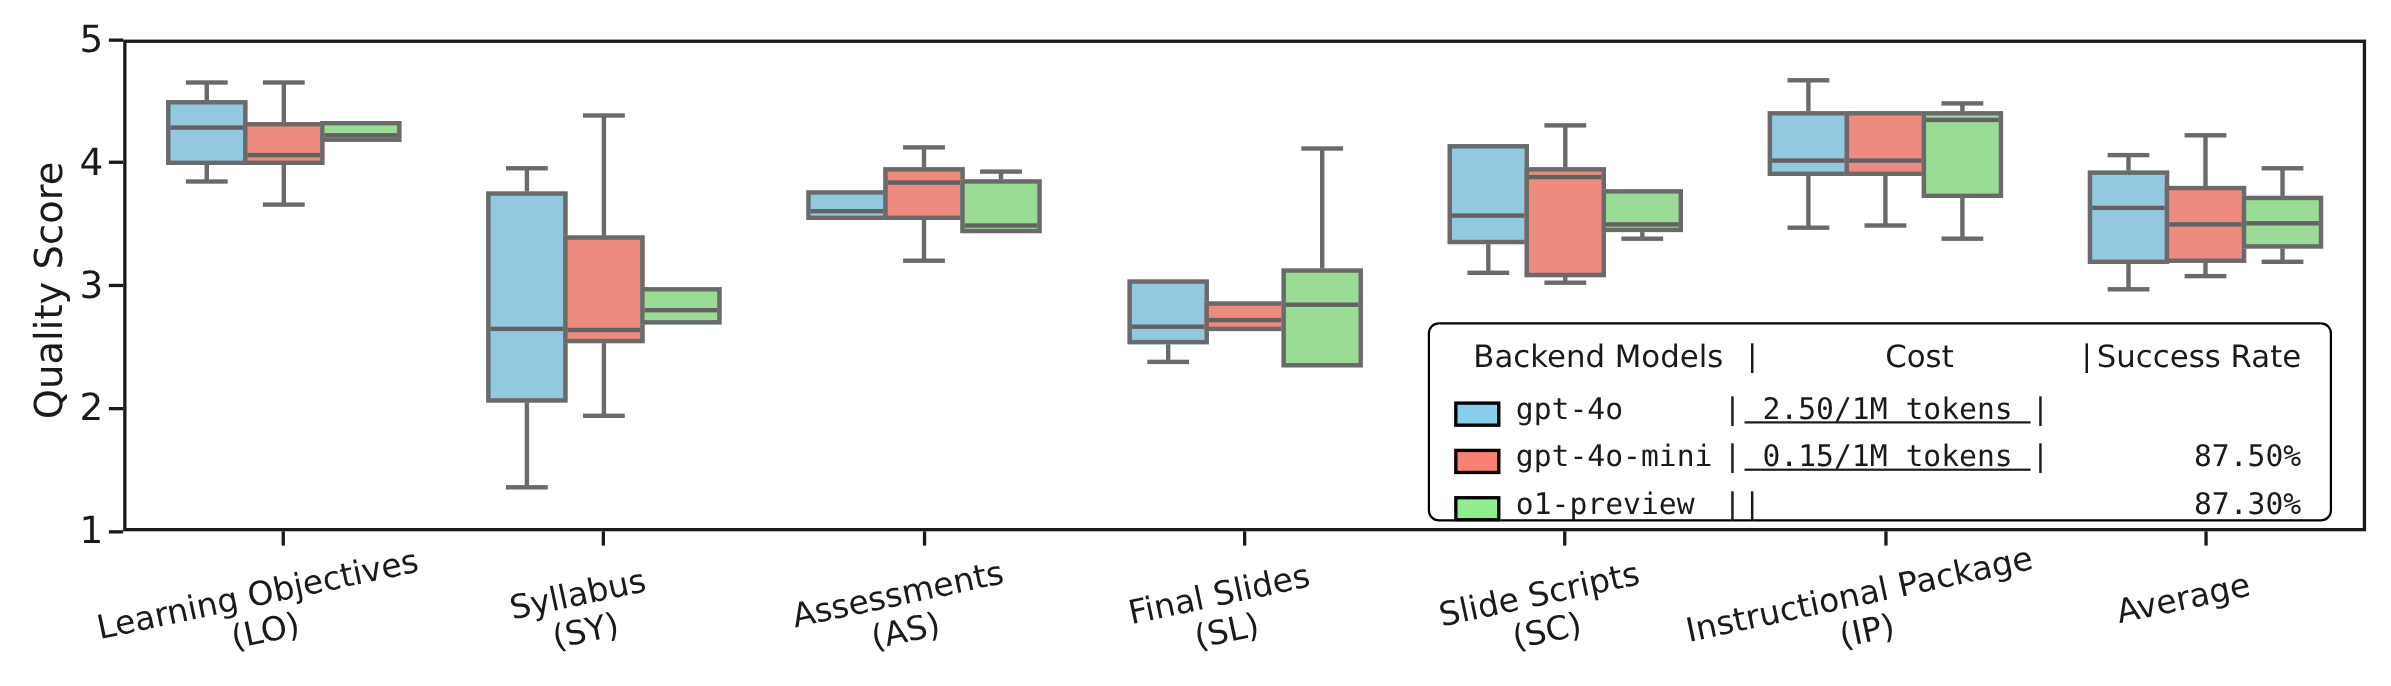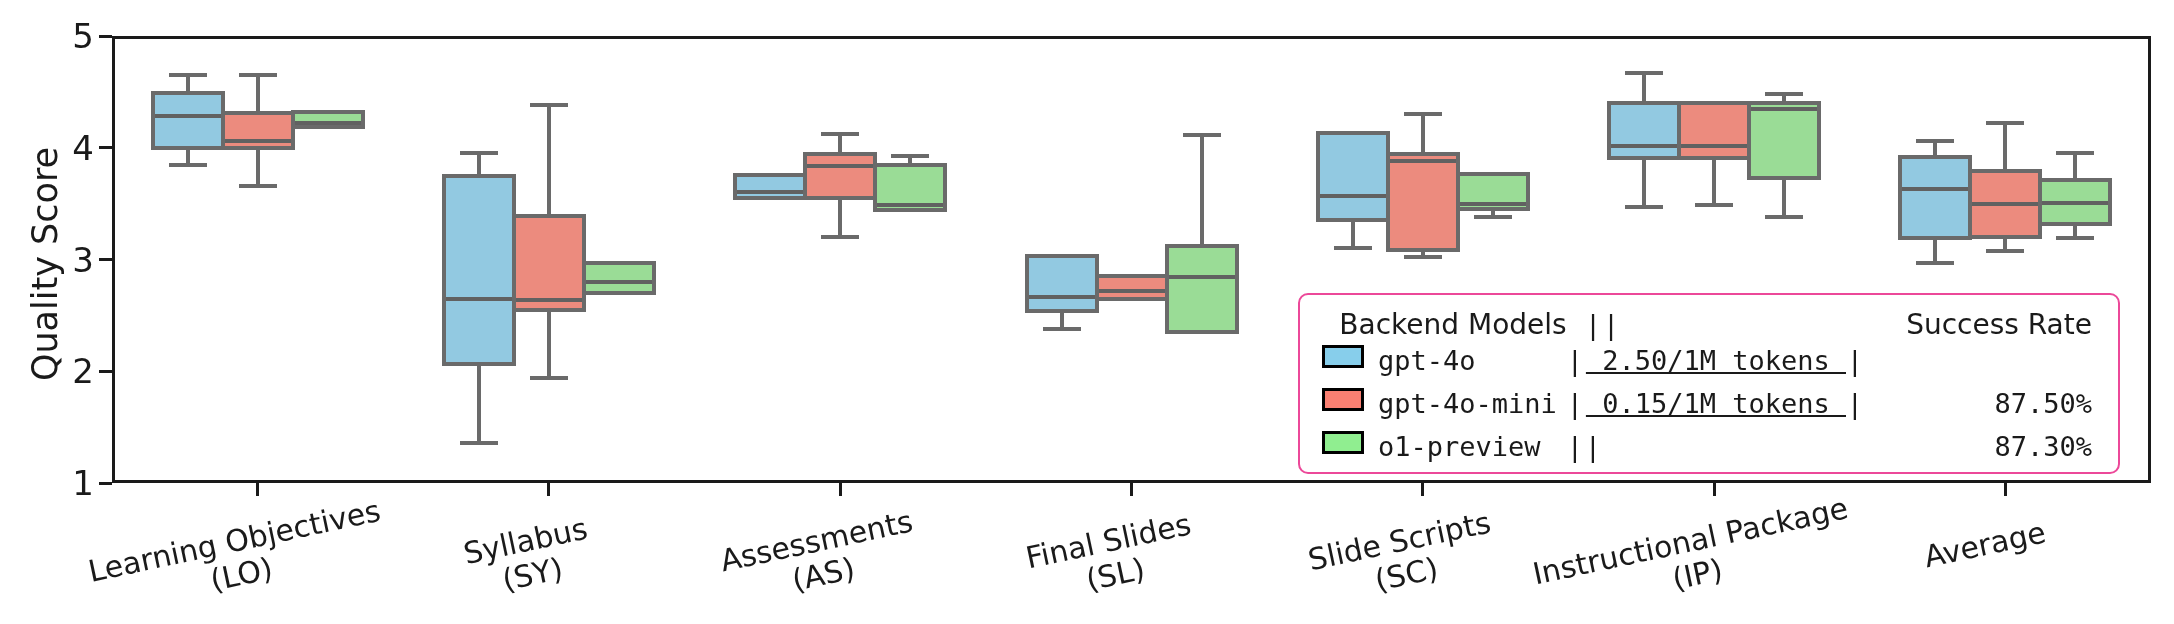--- a/index.html
+++ b/index.html
@@ -14,28 +14,28 @@
                transform:translateY(-50%);}
   .xlabel{position:absolute;width:520px;text-align:center;font-size:30px;line-height:34px;
           transform:translate(-50%,-50%) rotate(-12deg);}
   #ylabel{position:absolute;left:-85px;top:244px;width:260px;text-align:center;font-size:35px;
           transform:rotate(-90deg);}
   .box{position:absolute;border:4px solid #6a6a6a;box-sizing:border-box;}
   .median{position:absolute;height:4px;background:#616161;}
   .wline{position:absolute;width:4px;background:#6a6a6a;}
   .wcap{position:absolute;width:38px;height:4px;background:#6a6a6a;}
   #legend{position:absolute;left:1298px;top:293px;width:822px;height:181px;box-sizing:border-box;
-          background:rgba(255,255,255,0.92);border:2px solid #ec4899;border-radius:10px;
+          background:rgba(255,255,255,0.92);border:2px solid #000000;border-radius:10px;
           padding:8px 22px 6px 22px;z-index:5;}
   .lg-header{display:flex;align-items:center;height:42px;font-size:28px;}
   .lg-h1{width:262px;text-align:center;}
   .lg-h2{width:286px;text-align:center;}
   .lg-h3{flex:1;text-align:right;padding-right:4px;}
   .lg-pipe{width:18px;text-align:center;font-size:27px;}
-  .lg-row{display:flex;align-items:flex-start;height:43px;
+  .lg-row{display:flex;align-items:flex-end;height:43px;
           font-family:"DejaVu Sans Mono","Liberation Mono",monospace;font-size:27px;}
   .lg-swatch{width:42px;height:23px;border:3px solid #000;box-sizing:border-box;margin-right:14px;flex:none;}
   .lg-name{width:188px;white-space:pre;}
   .lg-cost{width:262px;text-align:right;white-space:pre;text-decoration:underline;}
   .lg-rate{flex:1;text-align:right;white-space:pre;padding-right:4px;}
 </style>
 </head>
 <body>
 
 <div id="fig">
@@ -139,20 +139,21 @@
       <div class="wline" style="left: 2073.36px; top: 221.505px; height: 16.7625px;"></div>
       <div class="wcap" style="left: 2056.36px; top: 236.268px;"></div>
       <div class="box" style="left: 2038.36px; top: 178.392px; width: 74px; height: 47.1125px; background: rgb(154, 220, 150);"></div>
       <div class="median" style="left: 2042.36px; top: 200.507px; width: 66px;"></div>
     </div>
 
   <div id="legend">
     <div class="lg-header">
       <span class="lg-h1">Backend Models</span>
       <span class="lg-pipe">|</span>
+      <span class="lg-h2">Cost</span>
       <span class="lg-pipe">|</span>
       <span class="lg-h3">Success Rate</span>
     </div>
 
     <div class="lg-row">
       <span class="lg-swatch" style="background:#87ceeb;"></span>
       <span class="lg-name">gpt-4o     </span>
       <span class="lg-pipe">|</span>
       <span class="lg-cost"> 2.50/1M tokens </span>
       <span class="lg-pipe">|</span>

